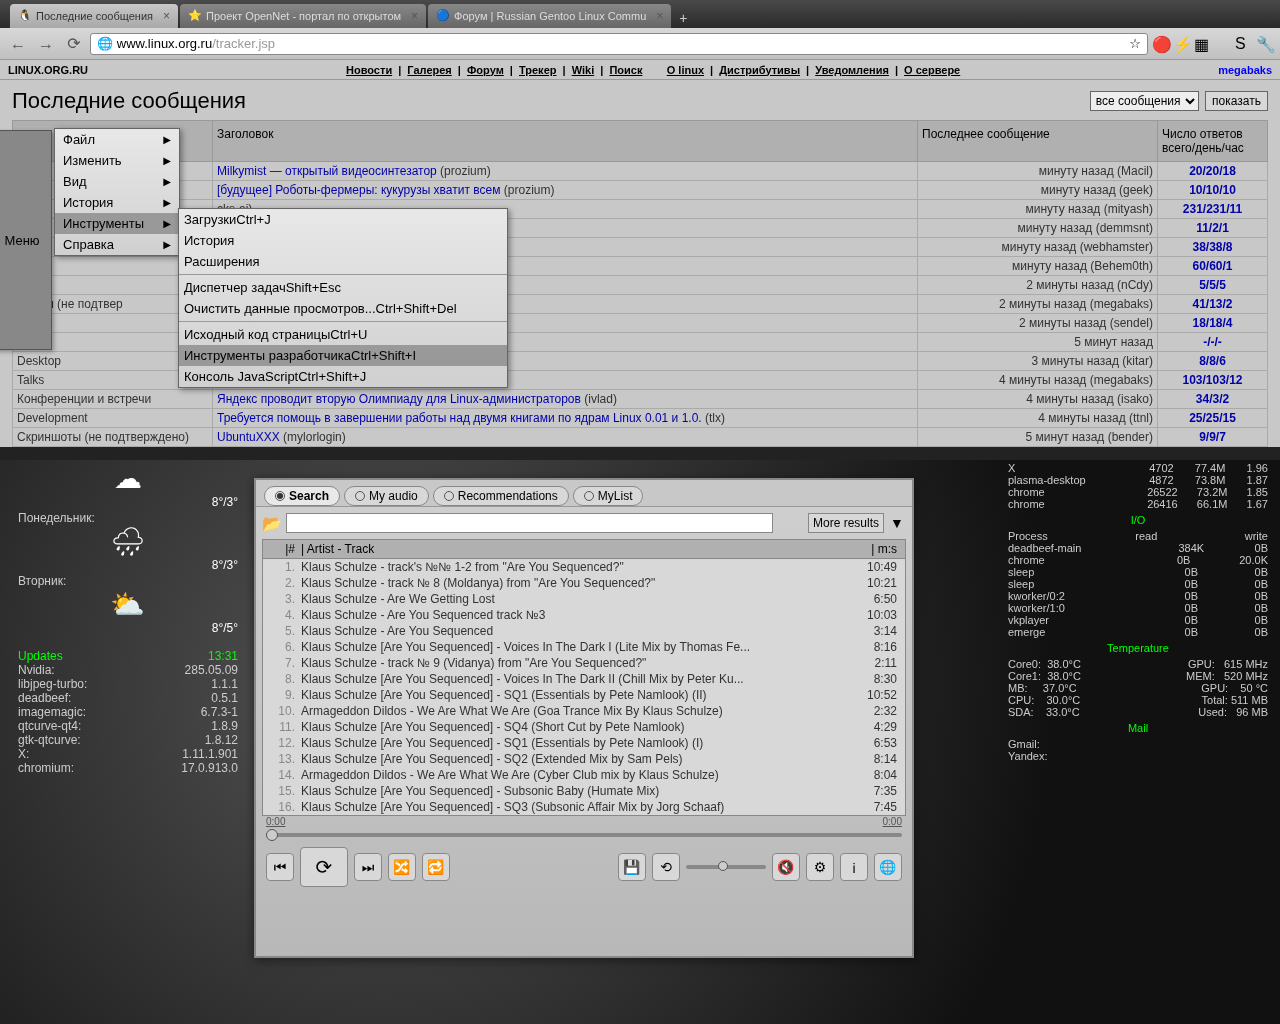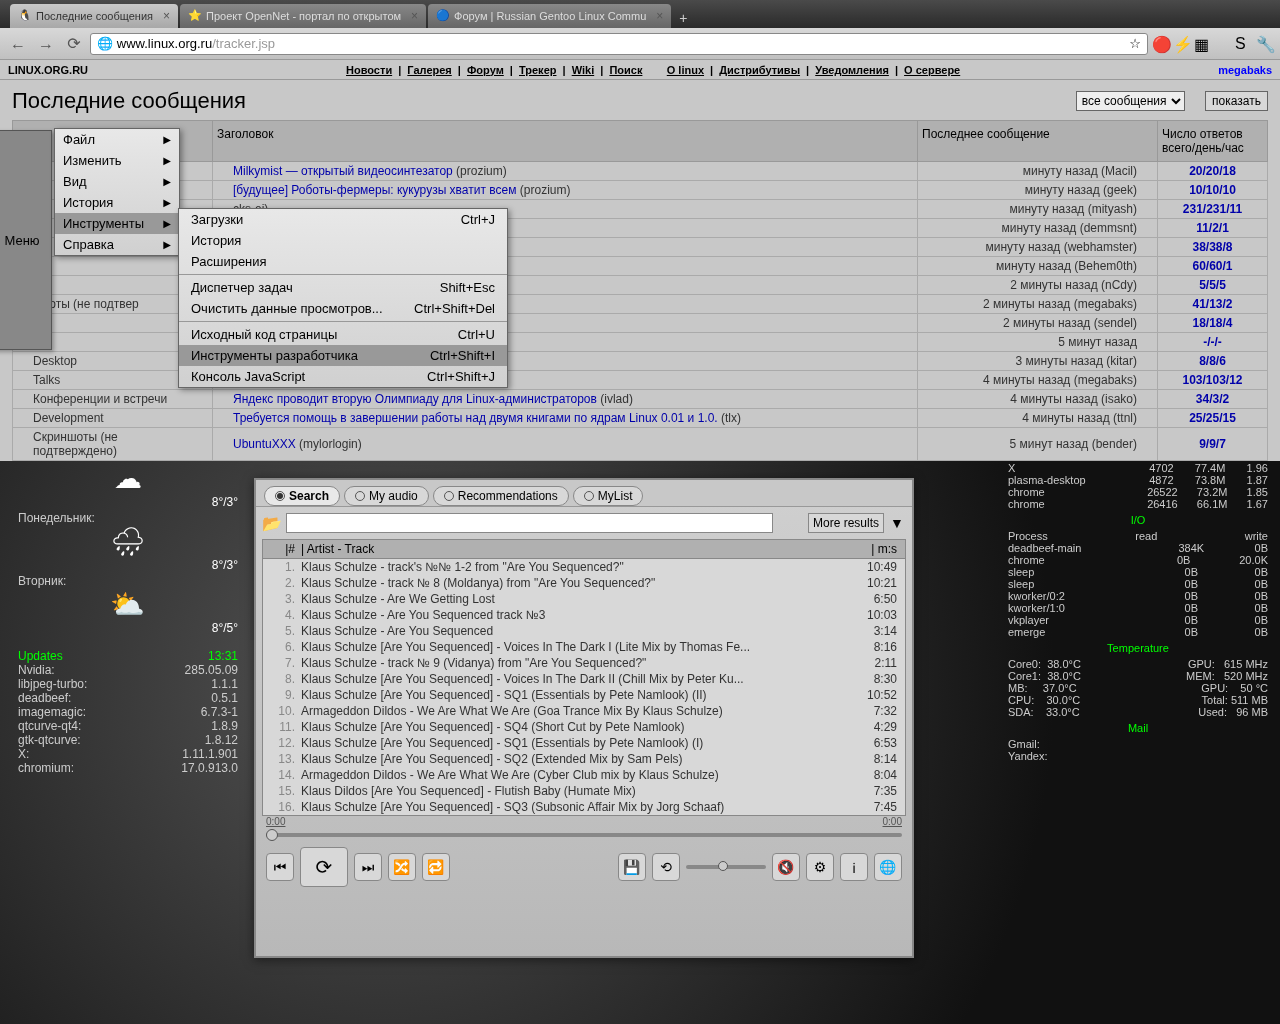--- a/index.html
+++ b/index.html
@@ -22,39 +22,39 @@
 
 .page-top { background: #c8c8c8; height: 20px; display: flex; align-items: center; padding: 0 8px; font-size: 11px; justify-content: space-between; border-bottom:1px solid #999;}
 .page-top a { text-decoration: underline; color: #000; margin: 0 3px; }
 .page-top .username { color: #00f; font-weight:bold; }
 
 
 .page-body { background: #c8c8c8; padding: 8px 12px 0 12px; position:relative; }
 .page-title-row { display:flex; justify-content:space-between; align-items:center; margin-bottom:6px;}
 .page-title { font-size: 22px; font-weight: normal; }
 .filter-sel { font-size:12px; padding:1px; background:#eee; border:1px solid #666;}
-.show-btn { font-size:12px; padding:2px 6px; background:#d8d8d8; border:1px solid #666; margin-left:16px;}
+.show-btn { font-size:12px; padding:2px 6px; background:#d8d8d8; border:1px solid #666; margin-left:2px;}
 
 
 .menu-btn { position:absolute; left:-8px; top:130px; width:60px; height:220px; background:#888; border:1px solid #555; display:flex; align-items:center; justify-content:center; color:#000; font-size:13px; z-index:5; writing-mode: horizontal-tb; box-shadow: 2px 2px 4px rgba(0,0,0,0.3);}
 
 
 .ff-menu { position:absolute; left:54px; top:128px; background:linear-gradient(#e8e8e8,#d0d0d0); border:1px solid #666; width:126px; font-size:13px; z-index:10; box-shadow: 2px 2px 6px rgba(0,0,0,0.4);}
 .ff-menu-item { padding:3px 8px; display:flex; justify-content:space-between; align-items:center; cursor:pointer; }
 .ff-menu-item.hl { background:#999; }
 .ff-menu-item .arrow { font-size:10px; }
 .ff-submenu { position:absolute; left:178px; top:208px; background:linear-gradient(#e8e8e8,#d0d0d0); border:1px solid #666; width:330px; font-size:13px; z-index:11; box-shadow: 2px 2px 6px rgba(0,0,0,0.4);}
-.ff-sub-item { padding:3px 12px; display:flex; justify-content:space-between; cursor:pointer; }
+.ff-sub-item { padding:3px 5px; display:flex; cursor:pointer; }
 .ff-sub-item.hl { background:#999; }
 .ff-sub-sep { height:1px; background:#999; margin:2px 0; }
 
 
 .msg-table { width:100%; border-collapse:collapse; font-size:12px; }
 .msg-table th { background:#b0b0b0; padding:6px 4px; text-align:left; border:1px solid #999; vertical-align:top; font-weight:normal;}
-.msg-table td { padding:2px 20px; border:1px solid #aaa; background:#c8c8c8; }
+.msg-table td { padding:2px 4px; border:1px solid #aaa; background:#c8c8c8; }
 .msg-table td.cat { color:#333; }
 .msg-table td.topic a { color:#00a; text-decoration:none; }
 .msg-table td.topic .author { color:#333; }
 .msg-table td.last { text-align:right; color:#333; }
 .msg-table td.cnt { text-align:center; }
 .msg-table td.cnt a { color:#00a; font-weight:bold; text-decoration:none; }
 
 
 .player { position:absolute; left:254px; top:478px; width:660px; height:480px; background:linear-gradient(#d0d0d0,#b8b8b8); border:2px solid #888; box-shadow: 0 2px 10px rgba(0,0,0,0.5); }
 .player-tabs { display:flex; gap:4px; padding:6px 8px 0 8px; background:#c8c8c8; border-bottom:1px solid #999;}
@@ -404,21 +404,21 @@
         <div class="td">8:30</div>
       </div>
       <div class="track">
         <div class="tn">9.</div>
         <div class="tt">Klaus Schulze [Are You Sequenced] - SQ1 (Essentials by Pete Namlook) (II)</div>
         <div class="td">10:52</div>
       </div>
       <div class="track">
         <div class="tn">10.</div>
         <div class="tt">Armageddon Dildos - We Are What We Are (Goa Trance Mix By Klaus Schulze)</div>
-        <div class="td">7:32</div>
+        <div class="td">2:32</div>
       </div>
       <div class="track">
         <div class="tn">11.</div>
         <div class="tt">Klaus Schulze [Are You Sequenced] - SQ4 (Short Cut by Pete Namlook)</div>
         <div class="td">4:29</div>
       </div>
       <div class="track">
         <div class="tn">12.</div>
         <div class="tt">Klaus Schulze [Are You Sequenced] - SQ1 (Essentials by Pete Namlook) (I)</div>
         <div class="td">6:53</div>
@@ -428,21 +428,21 @@
         <div class="tt">Klaus Schulze [Are You Sequenced] - SQ2 (Extended Mix by Sam Pels)</div>
         <div class="td">8:14</div>
       </div>
       <div class="track">
         <div class="tn">14.</div>
         <div class="tt">Armageddon Dildos - We Are What We Are (Cyber Club mix by Klaus Schulze)</div>
         <div class="td">8:04</div>
       </div>
       <div class="track">
         <div class="tn">15.</div>
-        <div class="tt">Klaus Dildos [Are You Sequenced] - Flutish Baby (Humate Mix)</div>
+        <div class="tt">Klaus Schulze [Are You Sequenced] - Subsonic Baby (Humate Mix)</div>
         <div class="td">7:35</div>
       </div>
       <div class="track">
         <div class="tn">16.</div>
         <div class="tt">Klaus Schulze [Are You Sequenced] - SQ3 (Subsonic Affair Mix by Jorg Schaaf)</div>
         <div class="td">7:45</div>
       </div>
     </div>
   <div class="player-time">
       <span>0:00</span>

